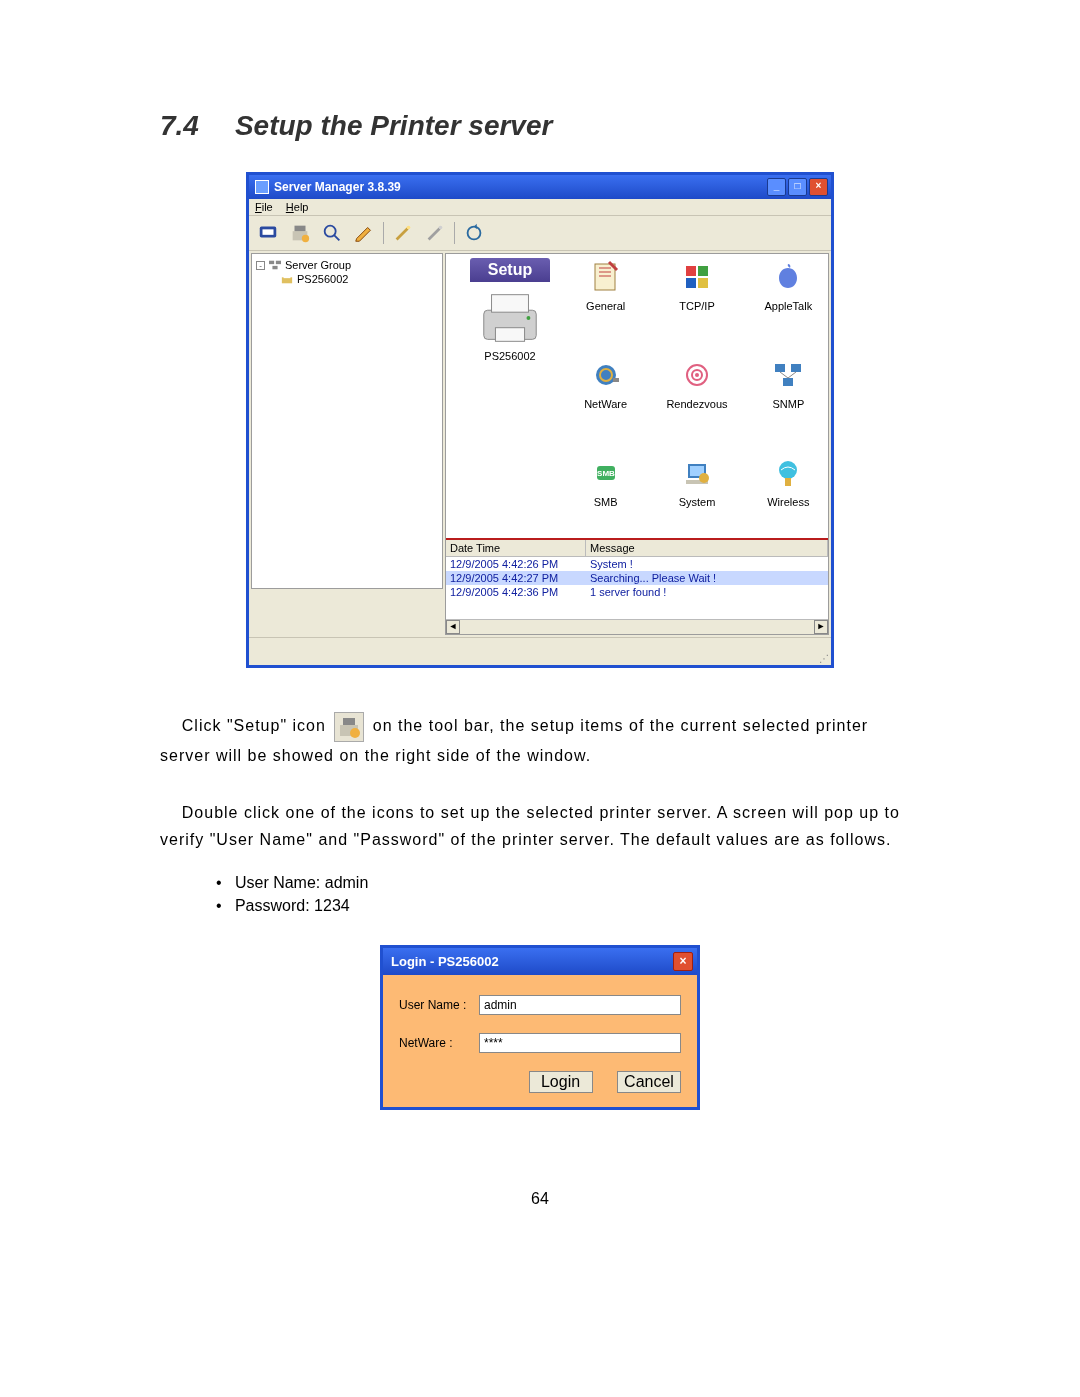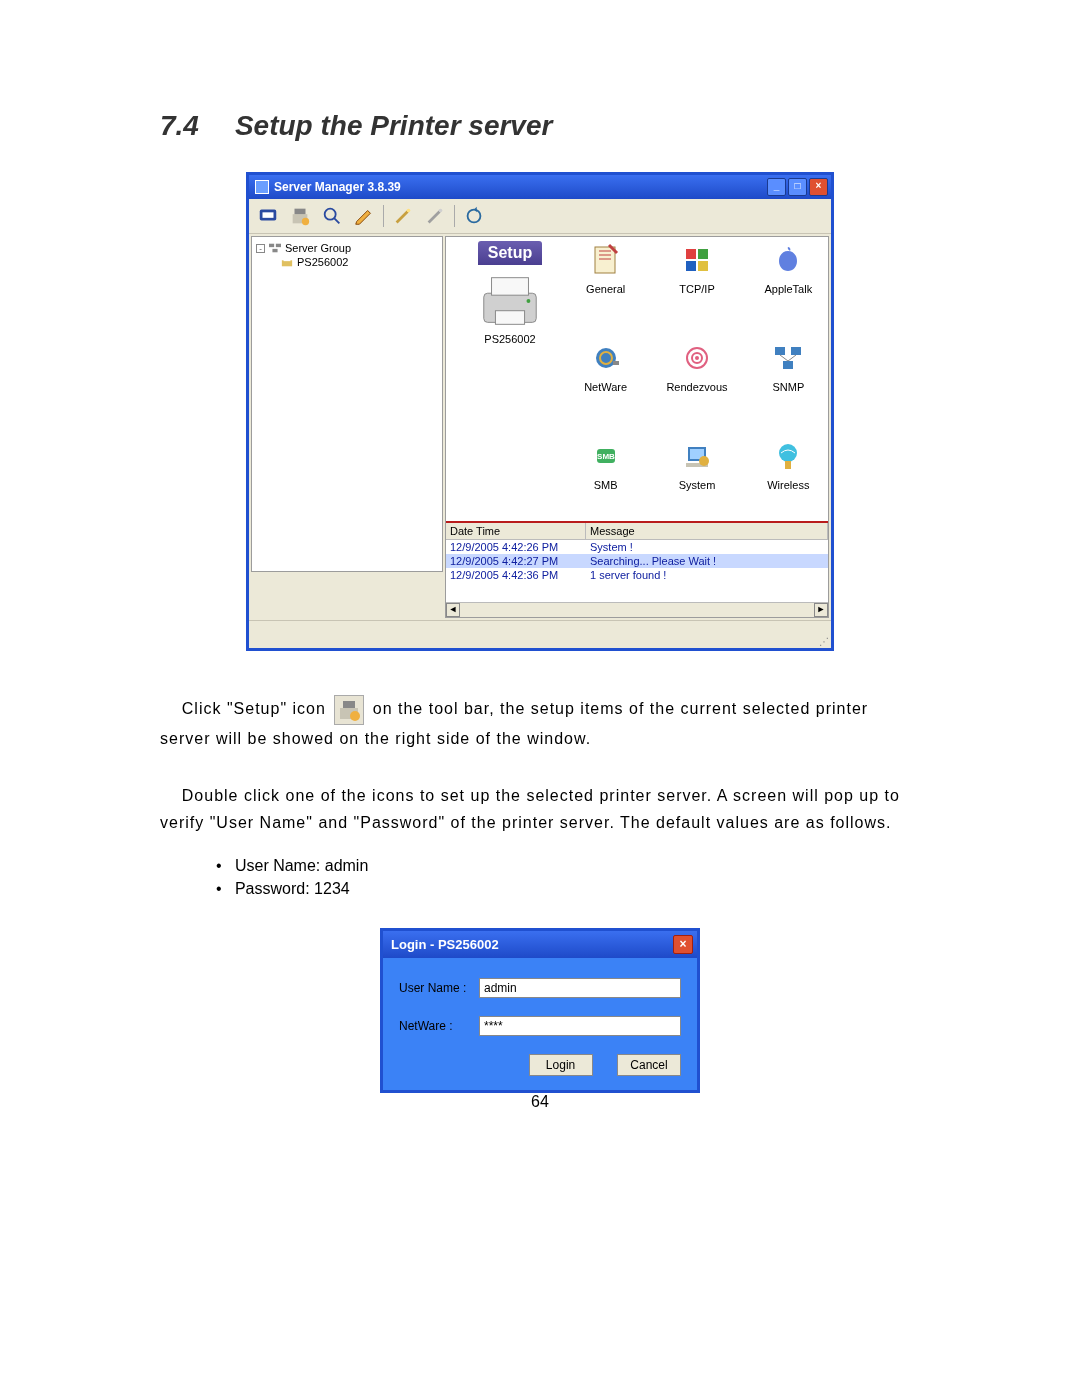--- a/index.html
+++ b/index.html
@@ -114,21 +114,21 @@
   }
   .setup-area {
     flex: 1;
     padding: 4px;
     display: flex;
   }
   .setup-left { width: 120px; }
   .setup-banner {
     background: linear-gradient(to bottom,#6a5eb0,#4a3e90);
     color:#fff;font-weight:bold;font-size:16px;text-align:center;
-    padding:3px 0;border-radius:3px 3px 0 0;width:64px;margin:0 auto;
+    padding:3px 0;border-radius:3px 3px 0 0;width:80px;margin:0 auto;
   }
   .printer-ic { width:68px;height:60px;margin:6px auto 0;display:block; }
   .setup-left .lbl { text-align:center;font-size:11px;margin-top:2px; }
   .grid-icons {
     flex:1;display:grid;grid-template-columns:repeat(3,1fr);
     grid-template-rows:repeat(3,78px);gap:20px;padding-top:2px;
   }
   .gicon { text-align:center;font-size:11px; }
   .gicon svg { width:34px;height:34px;display:block;margin:0 auto 6px; }
   .log-table {
@@ -173,52 +173,56 @@
     color:#fff;font-weight:bold;font-size:13px;padding:4px 4px 4px 8px;
     display:flex;align-items:center;
   }
   .login-title span:first-child { flex:1; }
   .login-close {
     width:20px;height:19px;background:#e05030;border:1px solid #a02010;
     border-radius:2px;color:#fff;font-weight:bold;font-size:12px;
     text-align:center;line-height:16px;
   }
   .login-body {
-    background:#3b82f6;padding:20px 16px 14px;
+    background:#fdba74;padding:20px 16px 14px;
   }
   .login-row { display:flex;align-items:center;margin-bottom:18px;font-size:12px; }
   .login-row label { width:80px; }
   .login-row input {
     flex:1;height:20px;border:1px solid #888;background:#fff;
     font-size:12px;padding:0 4px;font-family:Arial;
   }
   .login-btns { text-align:right;margin-top:8px; }
   .login-btn {
     width:64px;height:22px;background:#ece9d8;border:1px solid #888;
-    font-size:12px;margin-left:20px;
-  }
-  .pgnum { text-align:center;font-size:16px;}
+    font-size:16px;margin-left:20px;
+  }
+  .pgnum { text-align:center;font-size:16px;margin-top:80px; }
 </style>
 </head>
 <body>
 
 <div class="page">
   <div class="heading">
     <span class="num">7.4</span><span>Setup the Printer server</span>
   </div>
 
   <div class="win-wrap">
     <div class="titlebar">
       <span class="title-icon"></span>
       <span class="title">Server Manager 3.8.39</span>
       <div class="winbtns">
         <div class="winbtn">_</div>
         <div class="winbtn">□</div>
         <div class="winbtn close">×</div>
       </div>
+    </div>
+    <div class="menubar">
+      <span><u>F</u>ile</span>
+      <span><u>H</u>elp</span>
     </div>
     <div class="toolbar">
       <span class="tool">
           <svg viewBox="0 0 24 24">
             <rect x="3" y="5" width="18" height="12" rx="2" fill="#2a4aa0"></rect>
             <rect x="6" y="8" width="12" height="6" fill="#fff"></rect>
           </svg>
         </span>
       <span class="tool">
           <svg viewBox="0 0 24 24">

